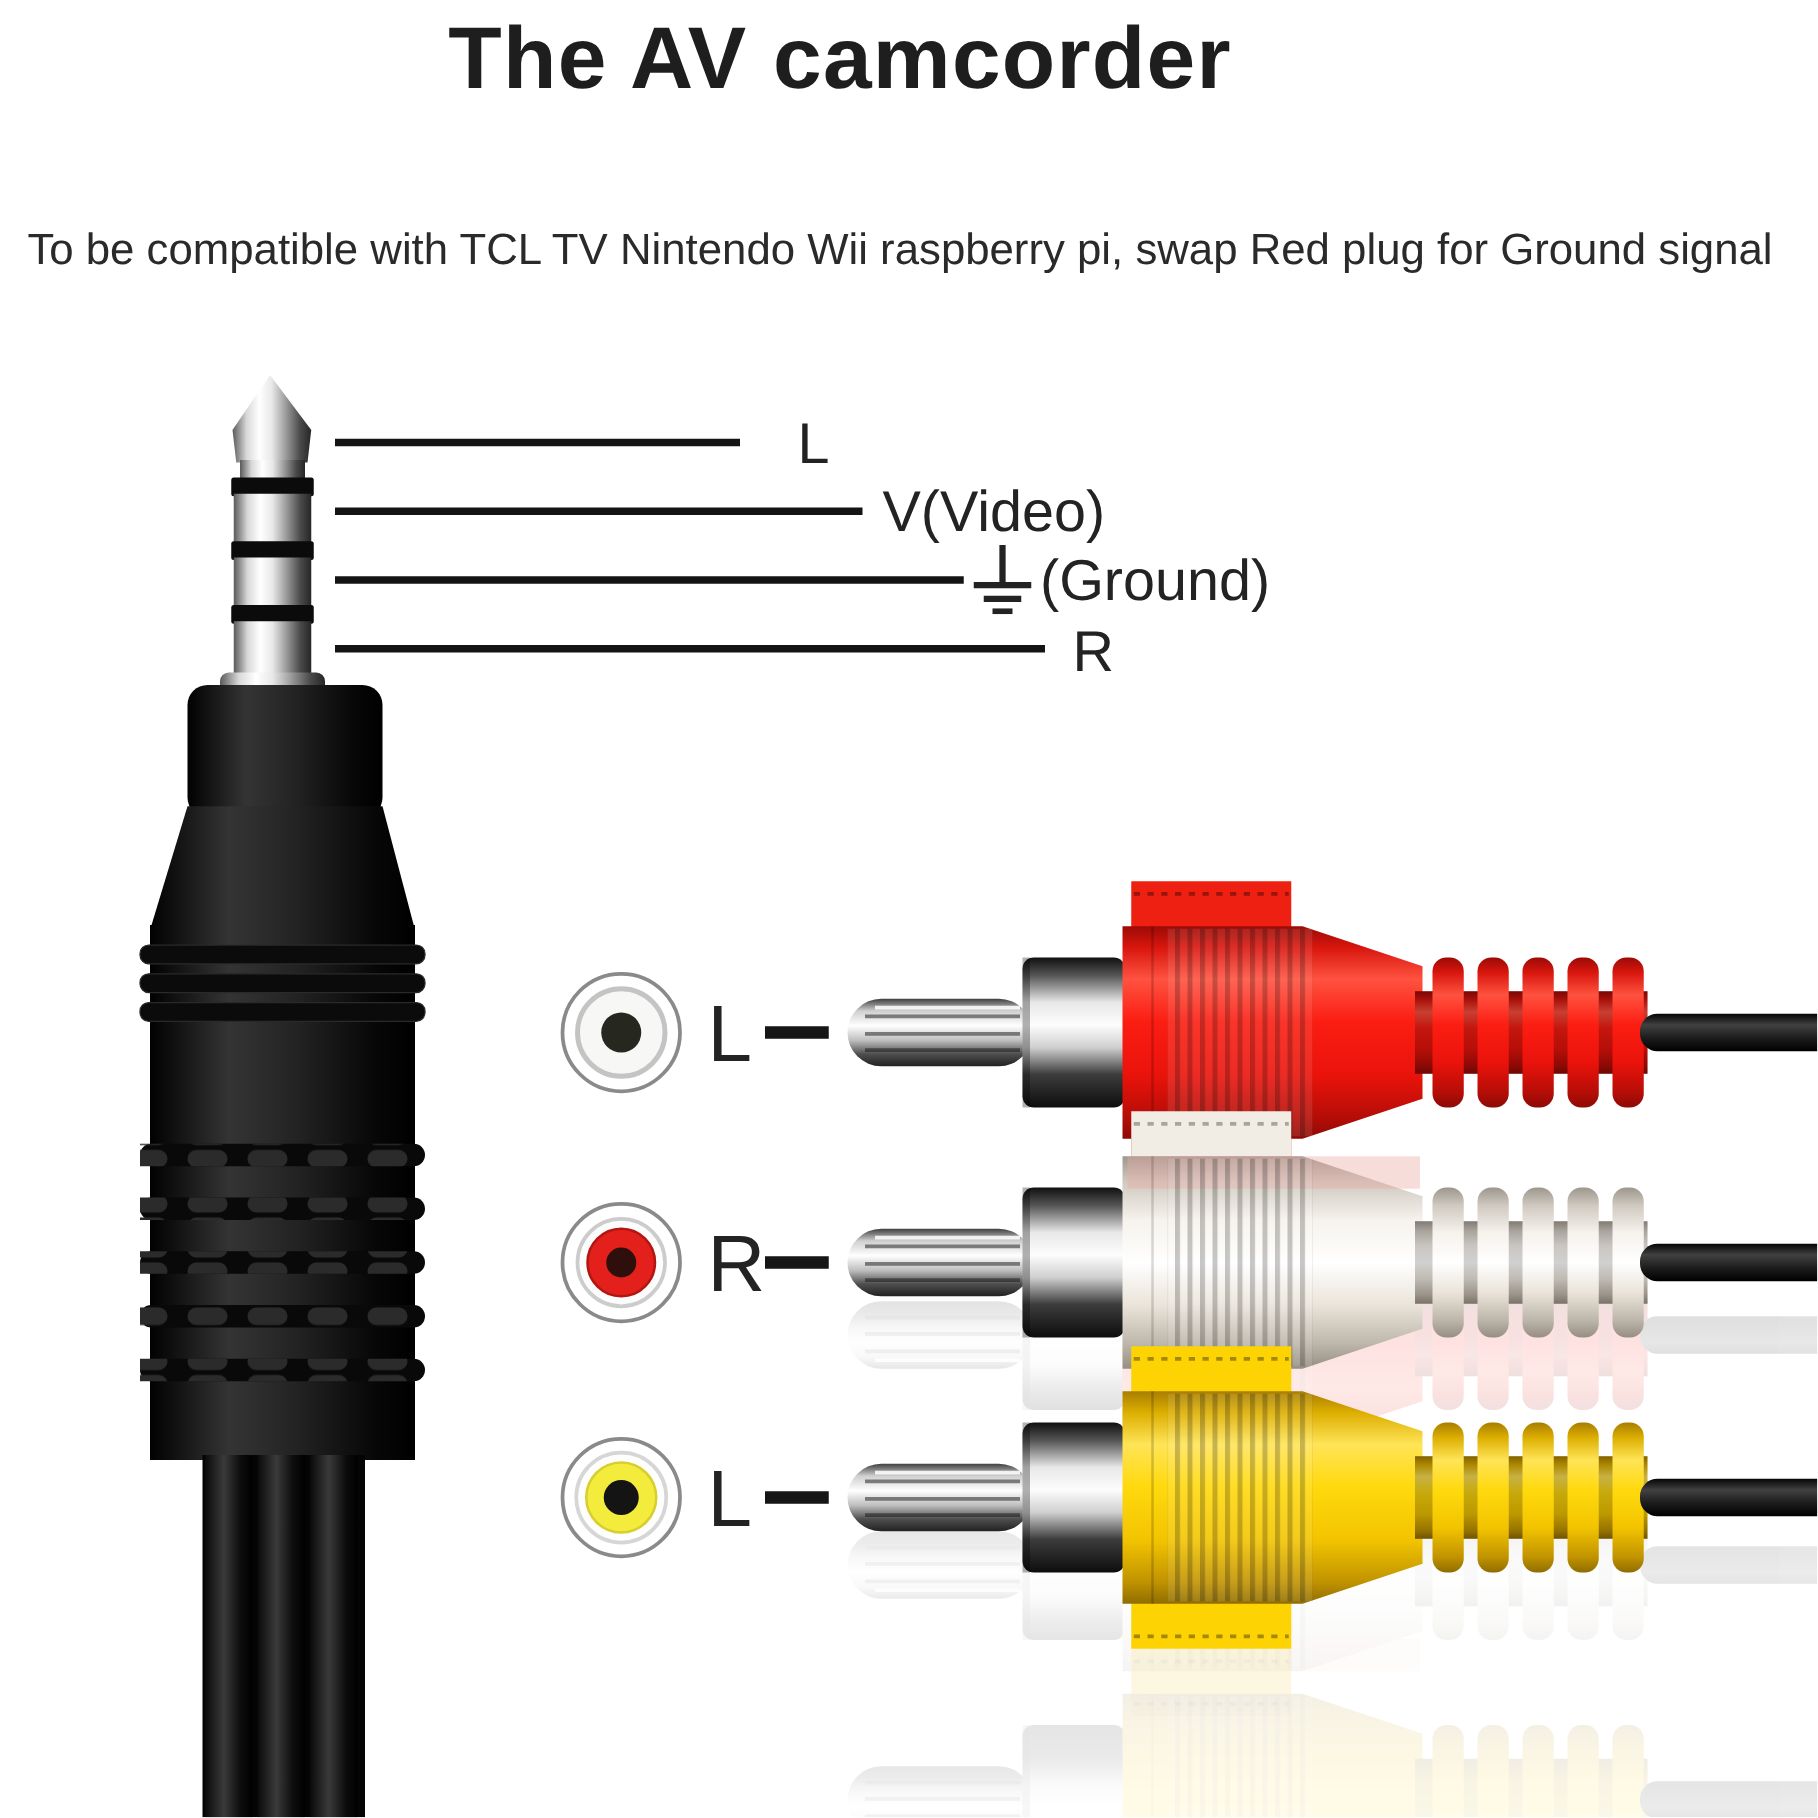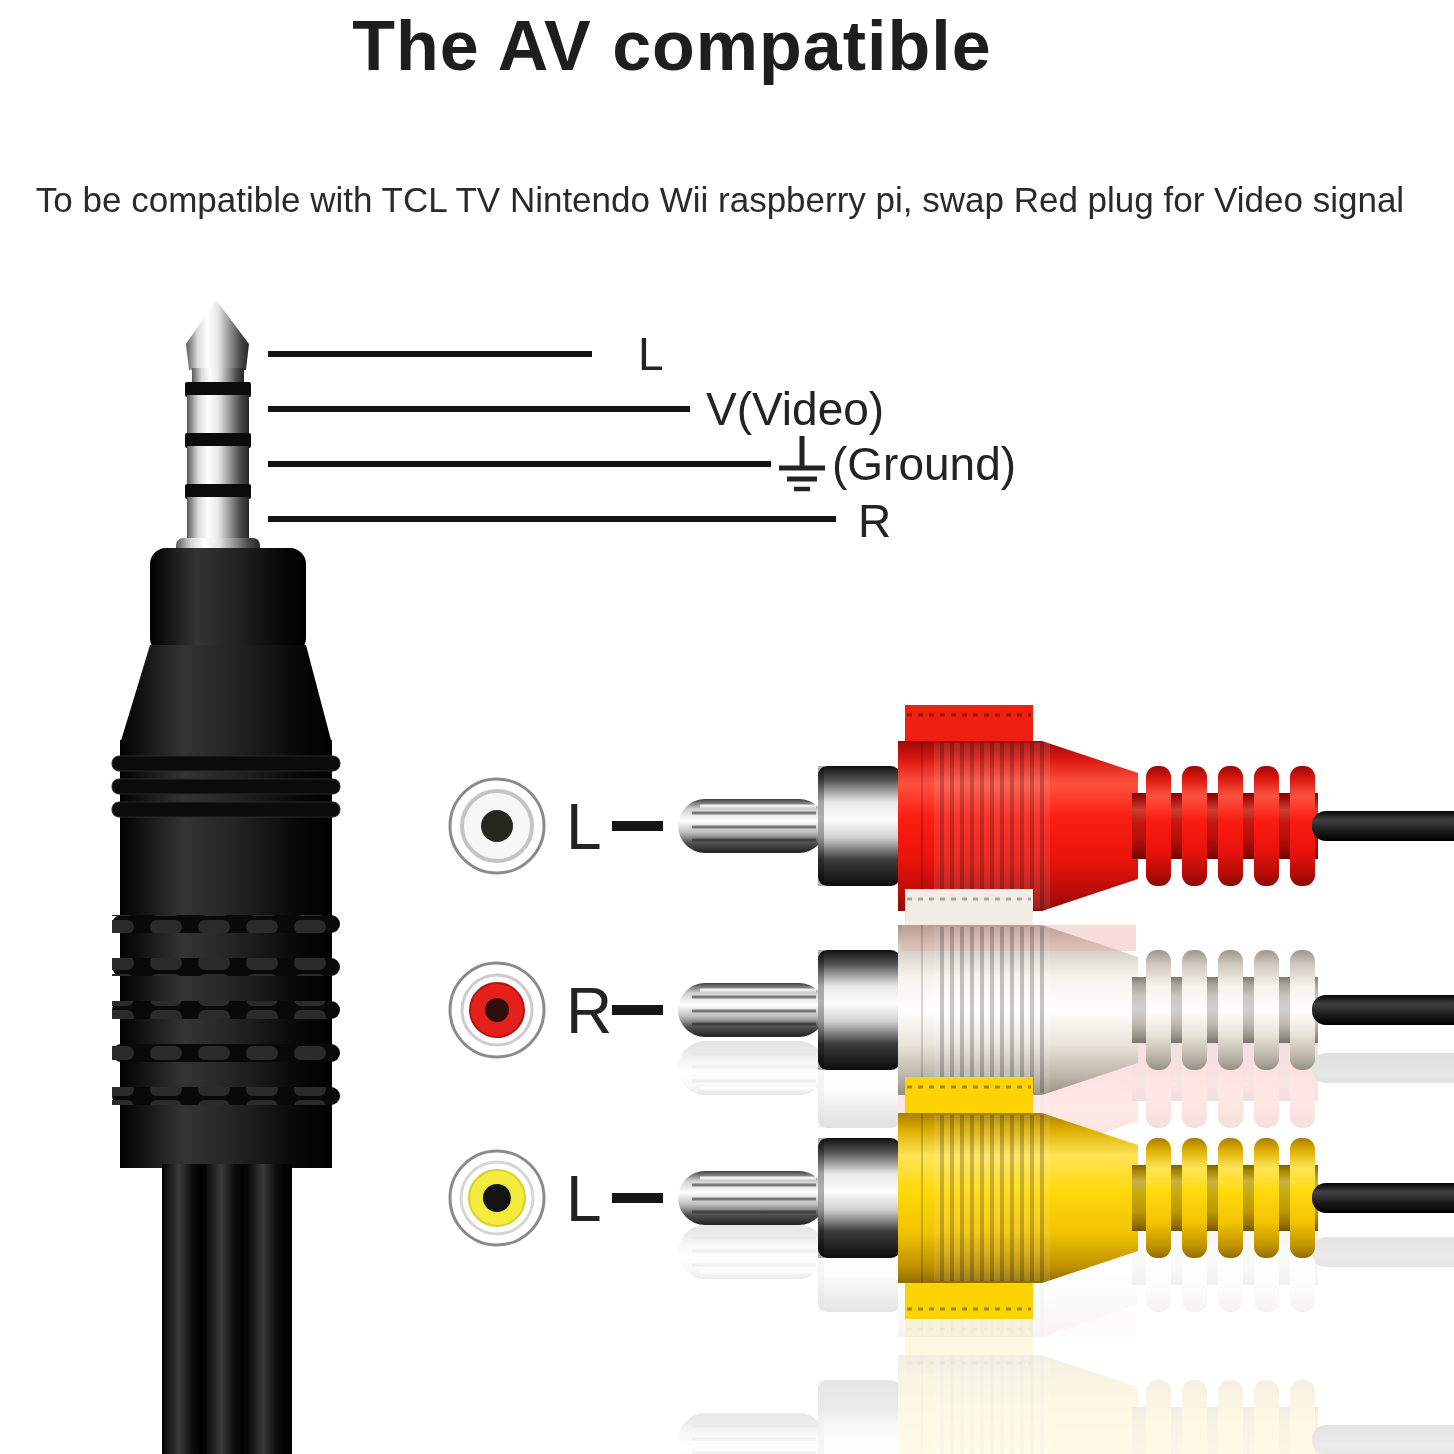--- a/index.html
+++ b/index.html
@@ -14,22 +14,22 @@
   svg{position:absolute;left:0;top:0;}
   svg text{font-family:"Liberation Sans", sans-serif;fill:#232323;}
   .pinlab{font-size:46px;}
   .rowlab{font-size:64px;}
 </style>
 </head>
 <body>
 
 <div class="canvas">
 
-  <div class="title">The AV compatible</div>
-  <div class="sub2">To be compatible with TCL TV Nintendo Wii raspberry pi, swap Red plug for Video signal</div>
+  <div class="title">The AV camcorder</div>
+  <div class="sub2">To be compatible with TCL TV Nintendo Wii raspberry pi, swap Red plug for Ground signal</div>
 
   <svg width="1454" height="1454" viewBox="0 0 1454 1454">
     <defs>
       <linearGradient id="metalH" x1="0" y1="0" x2="1" y2="0">
         <stop offset="0" stop-color="#5a5a5a"></stop>
           <stop offset="0.18" stop-color="#d9d9d9"></stop>
         <stop offset="0.34" stop-color="#ffffff"></stop>
           <stop offset="0.5" stop-color="#e8e8e8"></stop>
         <stop offset="0.68" stop-color="#9a9a9a"></stop>
           <stop offset="0.86" stop-color="#4a4a4a"></stop>

